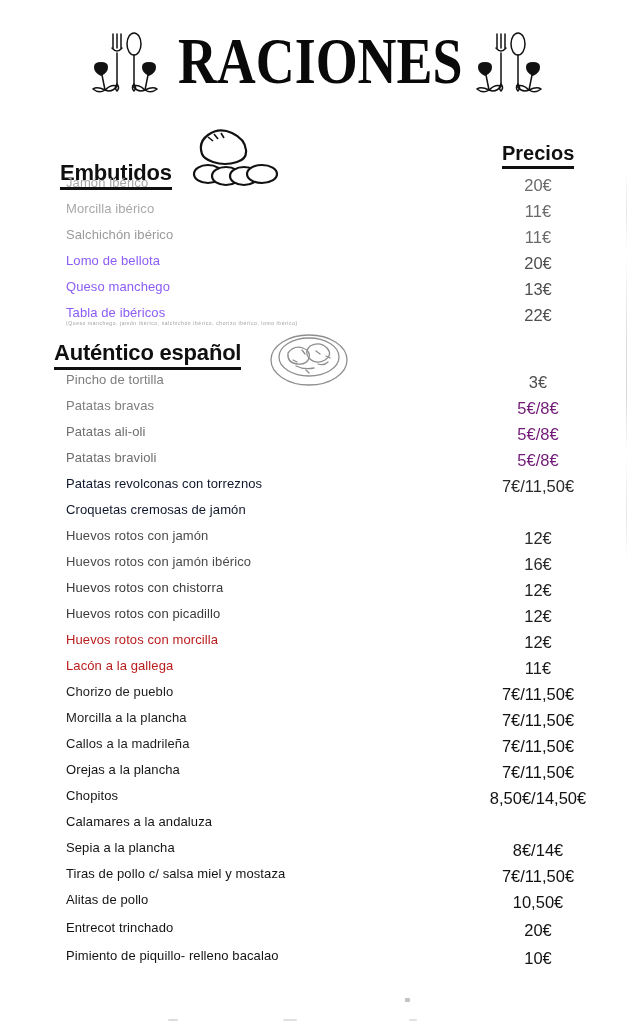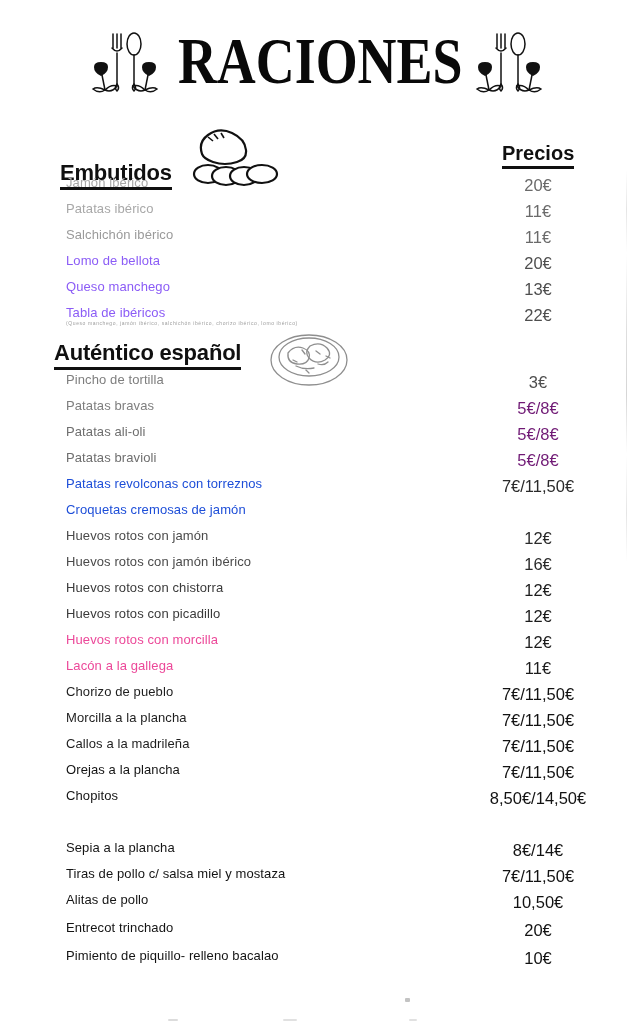--- a/index.html
+++ b/index.html
@@ -99,24 +99,24 @@
     letter-spacing: 0px;
     white-space: nowrap;
   }
 
   
   .t0 { color: #a8a8a8; }
   .t1 { color: #9a9a9a; }
   .t2 { color: #8b5cf6; }
   .t3 { color: #7e7e7e; }
   .t4 { color: #6e6e6e; }
-  .t5 { color: #1d4ed8; text-align: right; }
+  .t5 { color: #0f172a; text-align: right; }
   .t6 { color: #4a4a4a; }
   .t7 { color: #3a3a3a; }
-  .t8 { color: #ec4899; }
+  .t8 { color: #b91c1c; }
   .t9 { color: #1e1e1e; }
   .t10 { color: #141414; }
 
   .p0 { color: #6a6a6a; }
   .p1 { color: #4e4e4e; }
   .p2 { color: #701a75; }
   .p3 { color: #2a2a2a; }
   .p4 { color: #1c1c1c; }
   .p5 { color: #121212; }
 
@@ -238,21 +238,21 @@
     </svg>
   </span>
 
   <div class="precios-head" style="left:502px; top:142px;">Precios</div>
 
   <div class="row" style="top:175px;">
     <span class="item t0">Jamón ibérico</span>
     <span class="price p0">20€</span>
   </div>
   <div class="row" style="top:201px;">
-    <span class="item t0">Patatas ibérico</span>
+    <span class="item t0">Morcilla ibérico</span>
     <span class="price p0">11€</span>
   </div>
   <div class="row" style="top:227px;">
     <span class="item t1">Salchichón ibérico</span>
     <span class="price p0">11€</span>
   </div>
   <div class="row" style="top:253px;">
     <span class="item t2">Lomo de bellota</span>
     <span class="price p1">20€</span>
   </div>
@@ -348,20 +348,21 @@
   </div>
   <div class="row" style="top:762px;">
     <span class="item t10">Orejas a la plancha</span>
     <span class="price p5">7€/11,50€</span>
   </div>
   <div class="row" style="top:788px;">
     <span class="item t10">Chopitos</span>
     <span class="price p5">8,50€/14,50€</span>
   </div>
   <div class="row" style="top:814px;">
+    <span class="item t10">Calamares a la andaluza</span>
   </div>
   <div class="row" style="top:840px;">
     <span class="item t10">Sepia a la plancha</span>
     <span class="price p5">8€/14€</span>
   </div>
   <div class="row" style="top:866px;">
     <span class="item t10">Tiras de pollo c/ salsa miel y mostaza</span>
     <span class="price p5">7€/11,50€</span>
   </div>
   <div class="row" style="top:892px;">

